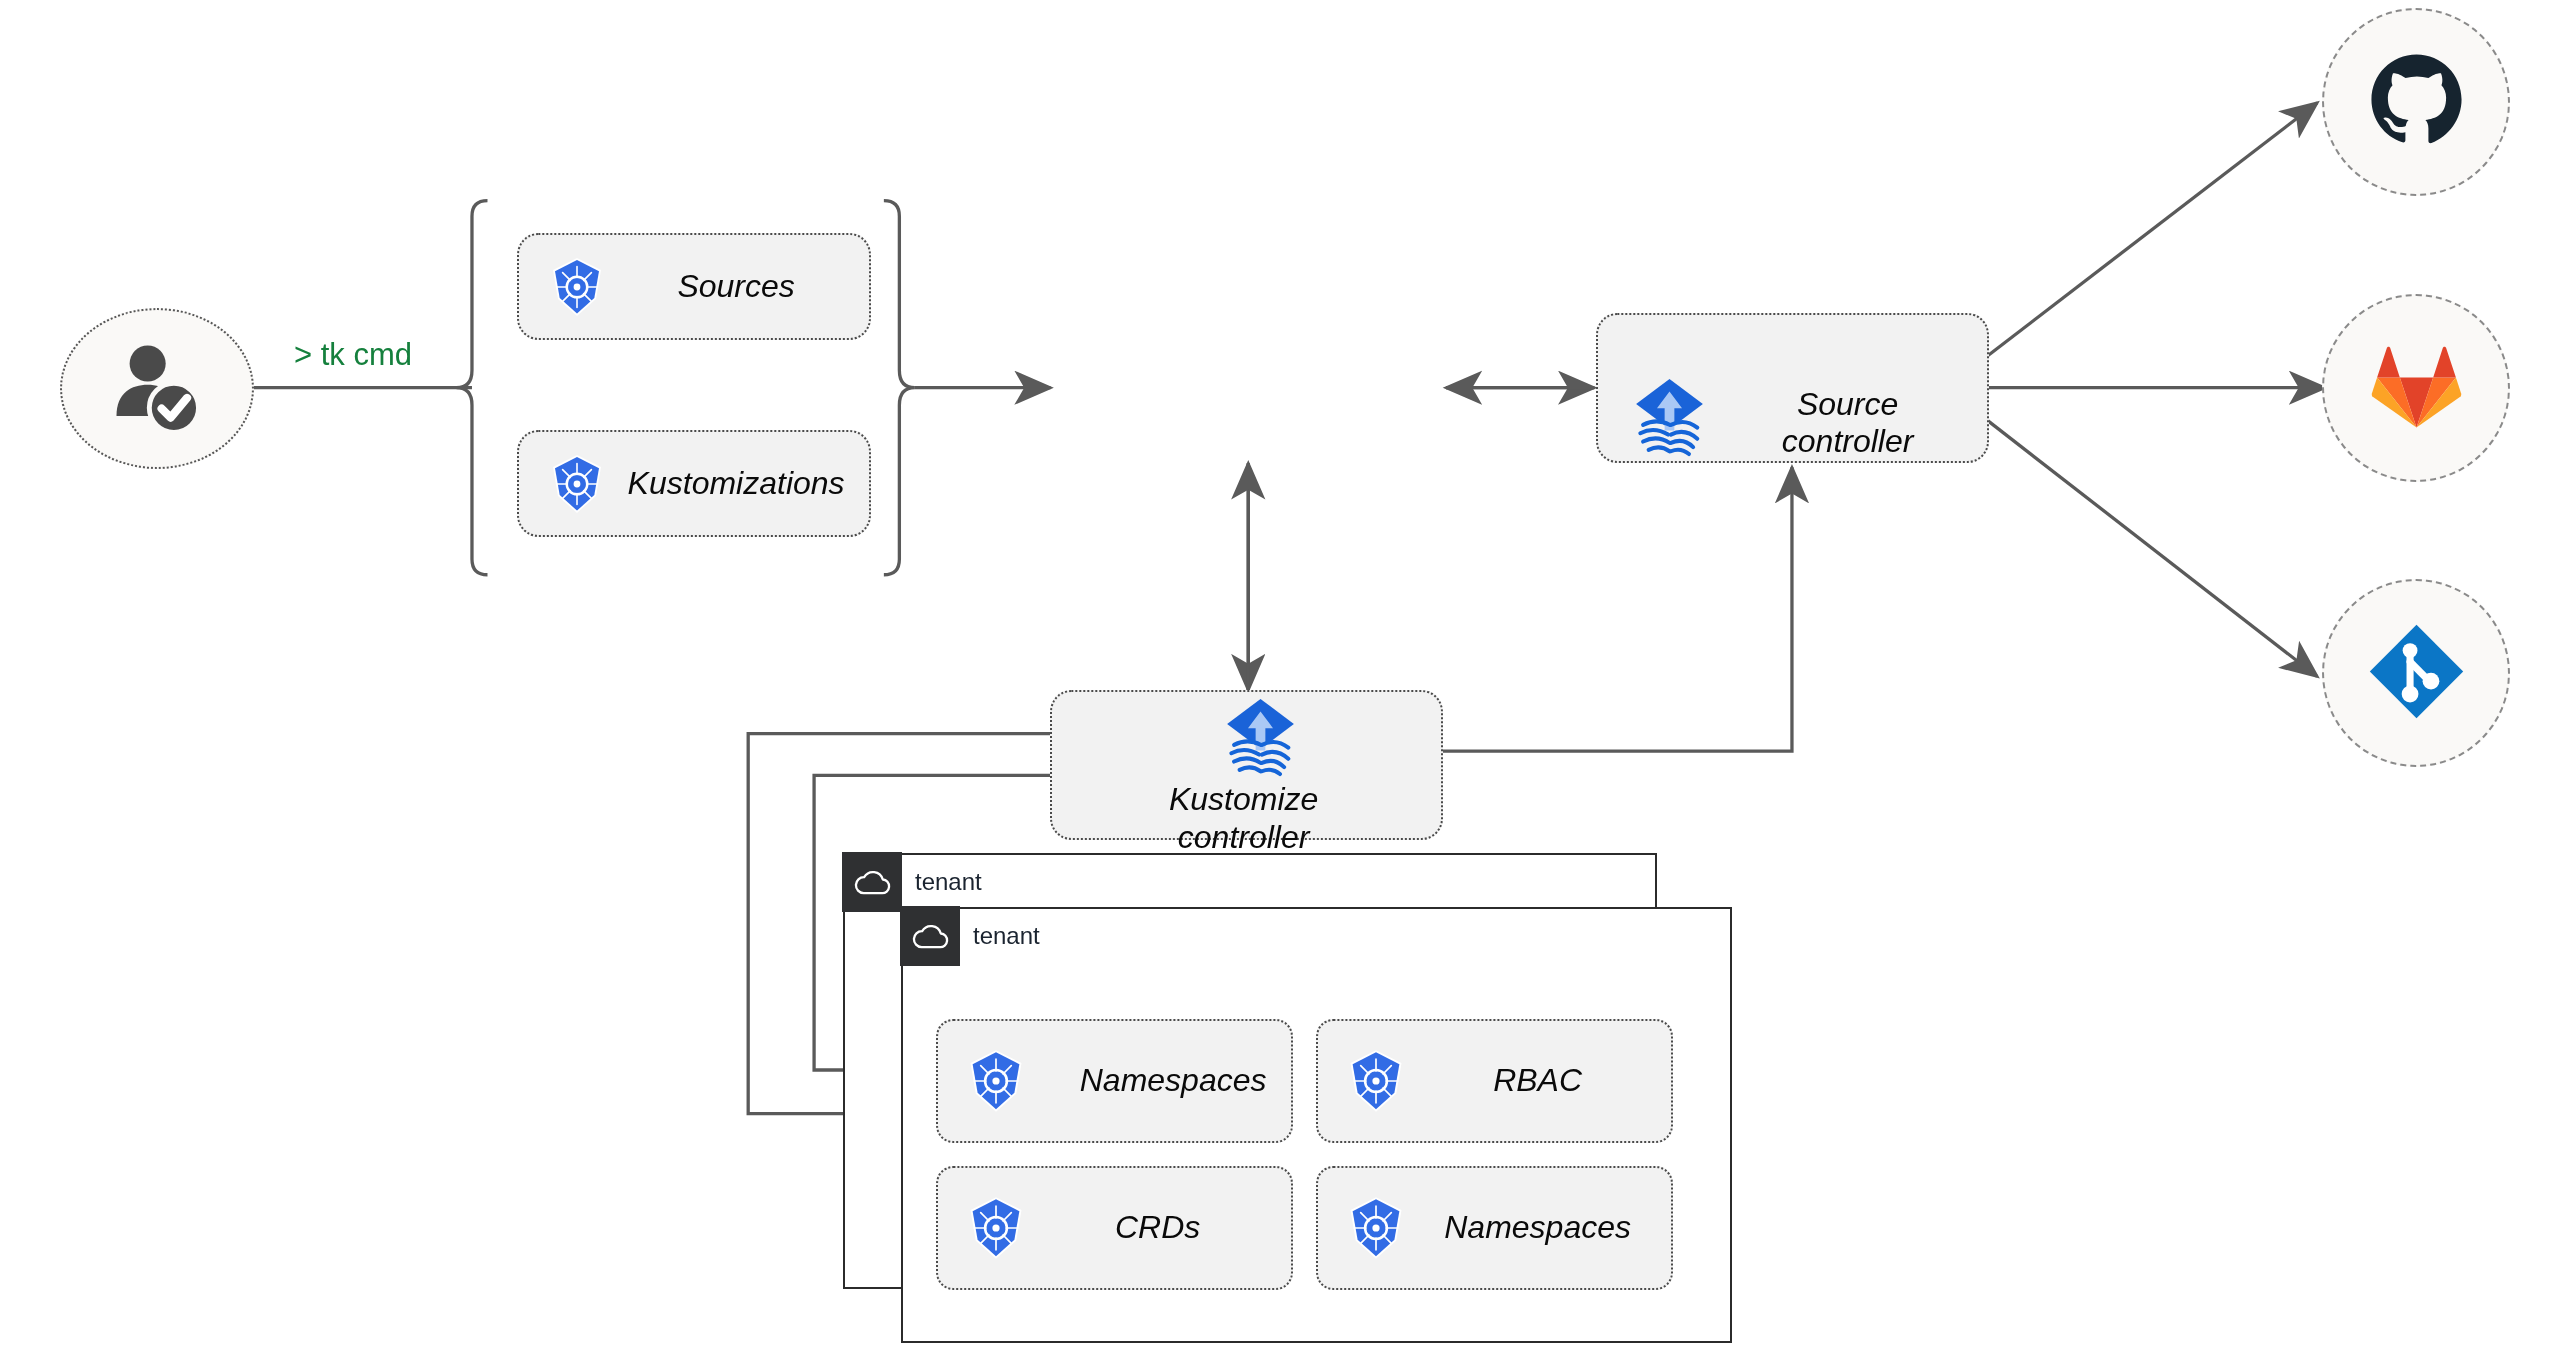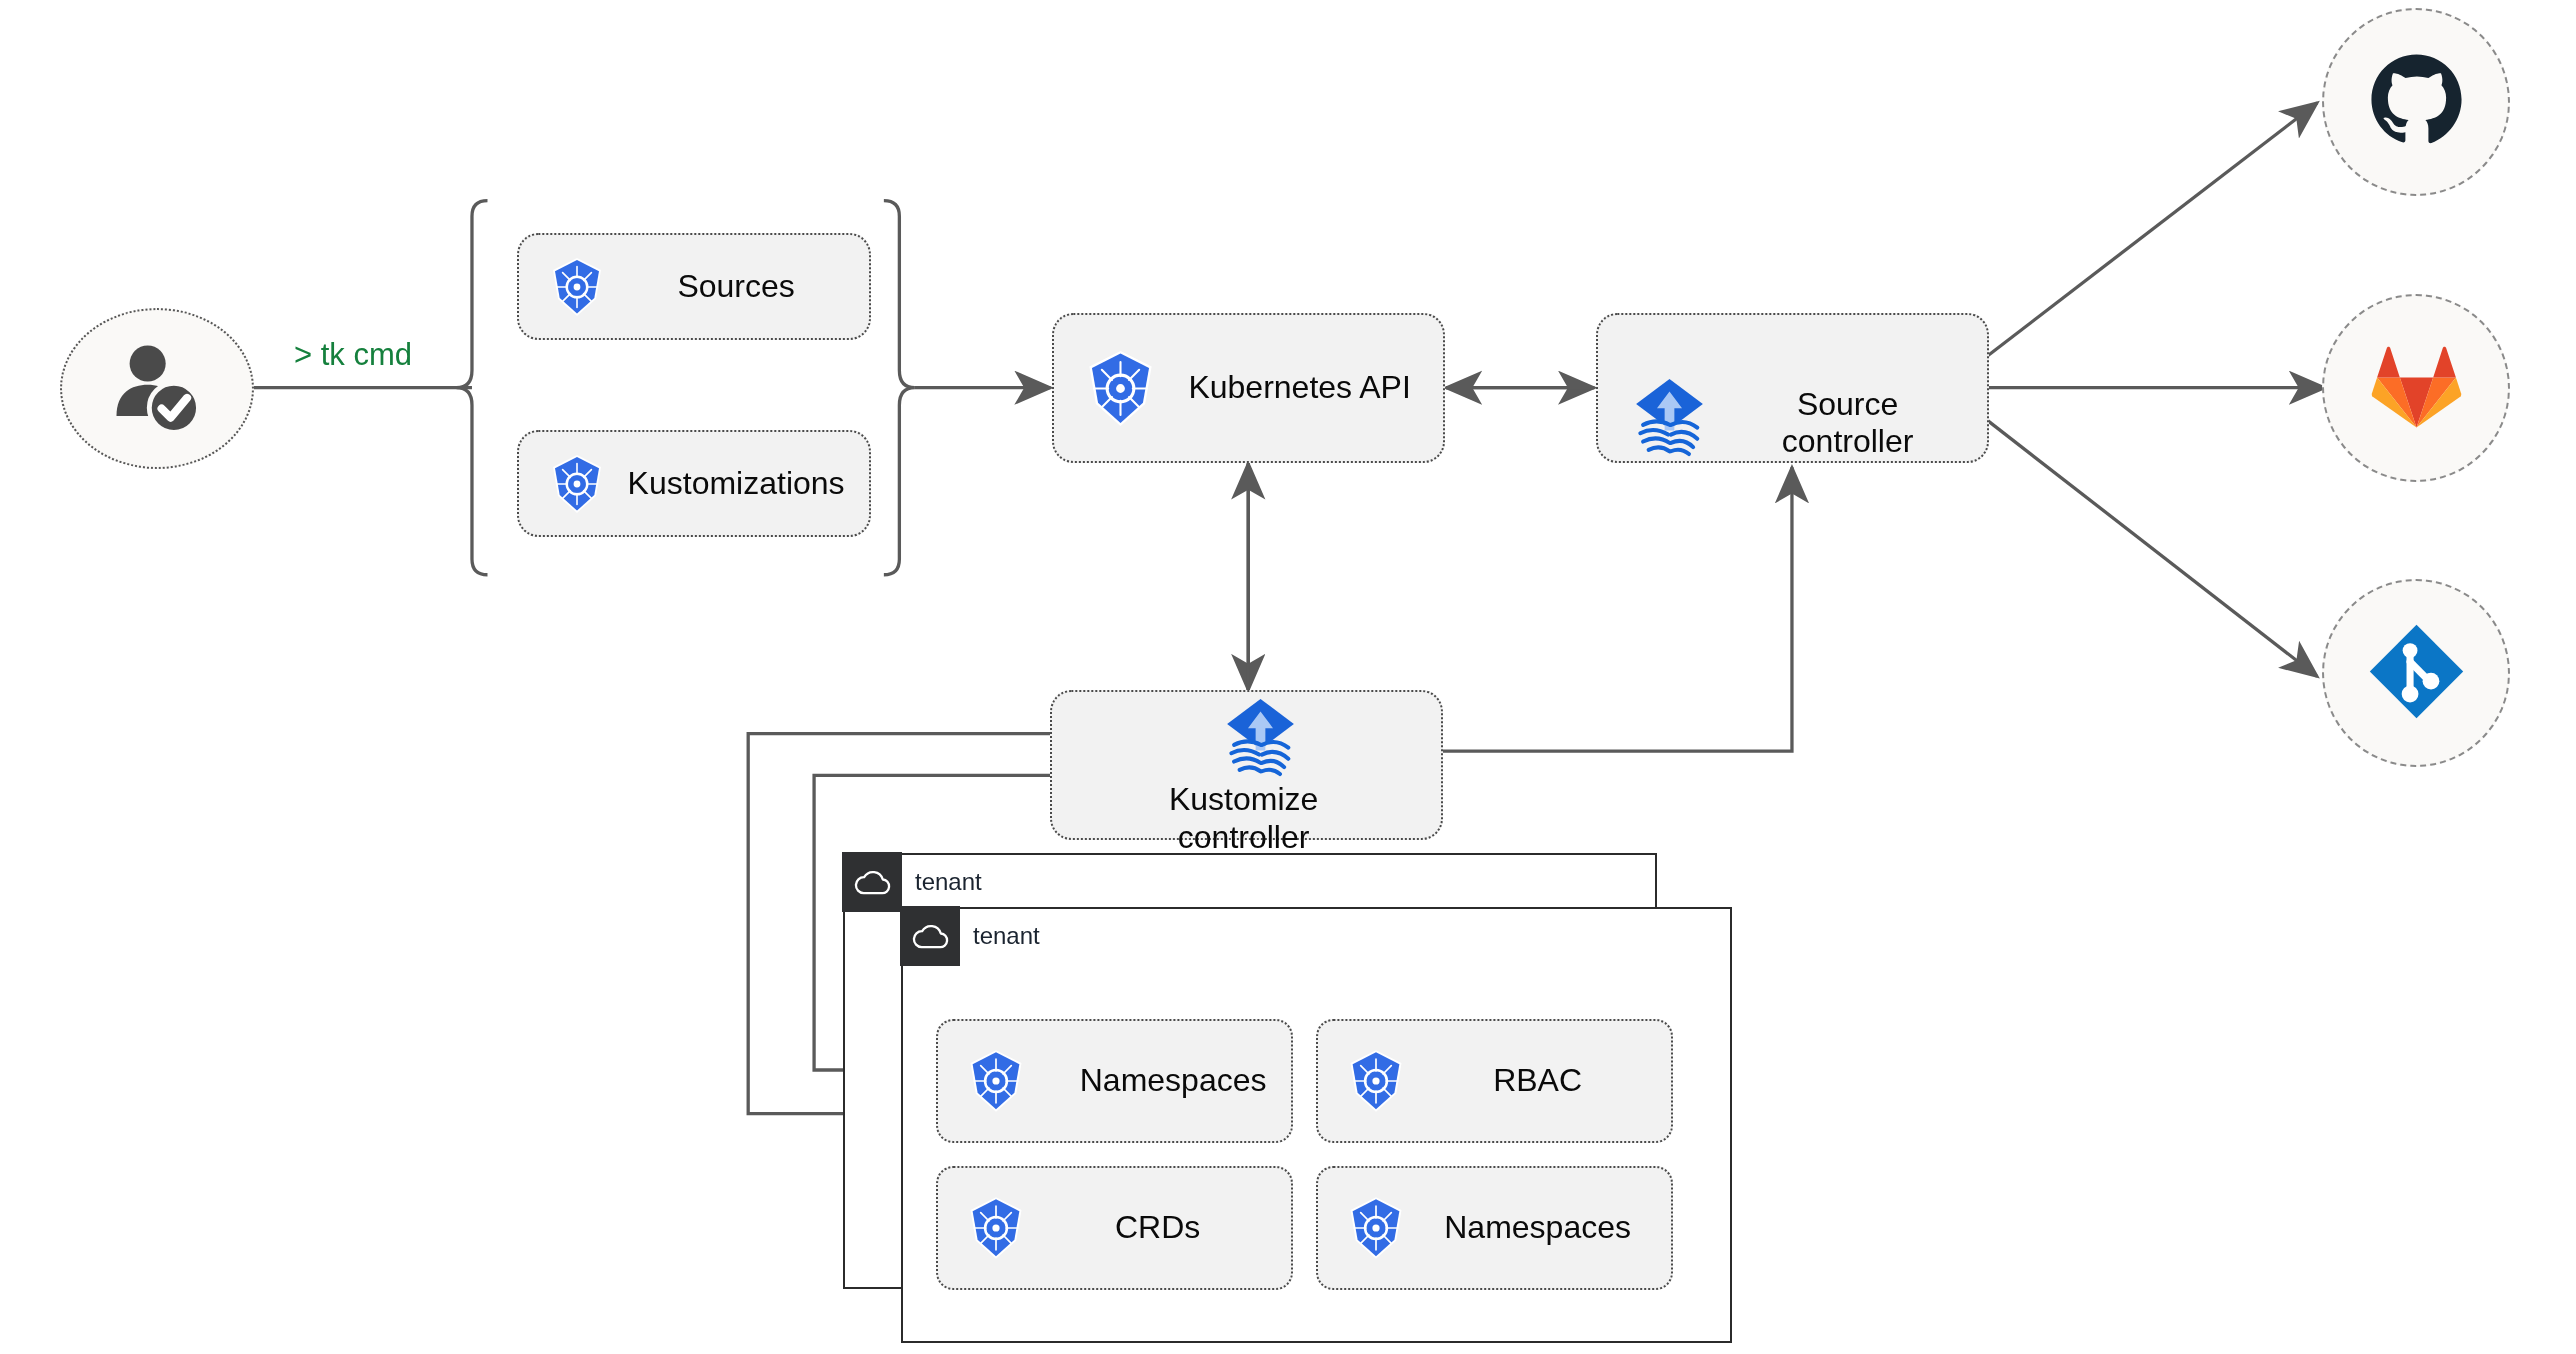--- a/index.html
+++ b/index.html
@@ -7,21 +7,21 @@
   #stage{position:relative;width:2576px;height:1355px;background:#ffffff;overflow:hidden;}
   #wires{position:absolute;left:0;top:0;width:2576px;height:1355px;pointer-events:none;}
 
   
   .card{
     position:absolute;
     background:#f2f2f2;
     border:2.9px dotted #4a4a4a;
     border-radius:21.3px;
     box-sizing:border-box;
-    display:flex;align-items:center;
+    display:flex;align-items:center;font-style:italic;
   }
   .card .lbl{
     color:#0a0a0a;
     font-size:32px;
     line-height:1.18;
     white-space:pre-line;
     text-align:center;
     flex:1;
     padding-right:5.8px;
   }
@@ -150,35 +150,20 @@
           <circle cx="32" cy="32" r="2.6"></circle>
           <path d="M32 11.5 L32 22.5 M32 41.5 L32 52.5 M11.5 32 L22.5 32 M41.5 32 L52.5 32"></path>
           <path d="M17.6 17.6 L25.4 25.4 M38.6 38.6 L46.4 46.4 M46.4 17.6 L38.6 25.4 M25.4 38.6 L17.6 46.4"></path>
           <circle cx="32" cy="32" r="10.3" fill="none" stroke-width="2.4"></circle>
         </g>
       </svg>
     </span>
     <span class="lbl">Kustomizations</span>
   </div>
 
-  <div class="card" style="left:1052px;top:313px;width:393px;height:150px;">
-    <span class="ico" style="margin-left:25px;">
-      <svg width="83" height="83" viewBox="0 0 64 64">
-        <path d="M32 3 L56 15 L51 44 L32 61 L13 44 L8 15 Z" fill="#ffffff"></path>
-        <path d="M32 5 L54 16.2 L49.3 43 L32 58.6 L14.7 43 L10 16.2 Z" fill="#326ce5"></path>
-        <g fill="#ffffff" stroke="#ffffff" stroke-width="1.6" stroke-linecap="round">
-          <circle cx="32" cy="32" r="2.6"></circle>
-          <path d="M32 11.5 L32 22.5 M32 41.5 L32 52.5 M11.5 32 L22.5 32 M41.5 32 L52.5 32"></path>
-          <path d="M17.6 17.6 L25.4 25.4 M38.6 38.6 L46.4 46.4 M46.4 17.6 L38.6 25.4 M25.4 38.6 L17.6 46.4"></path>
-          <circle cx="32" cy="32" r="10.3" fill="none" stroke-width="2.4"></circle>
-        </g>
-      </svg>
-    </span>
-    <span class="lbl">Kubernetes API</span>
-  </div>
 
   <div class="card" style="left:1596px;top:313px;width:393px;height:150px;align-items:flex-end;">
     <span class="ico" style="margin-left:27px;">
       <svg width="89" height="89" viewBox="0 0 64 64">
         <path d="M32 5 L56 23 L32 41 L8 23 Z" fill="#1a63d8"></path>
         <path d="M32 14 L41 26 L35.5 26 L35.5 42 L28.5 42 L28.5 26 L23 26 Z" fill="#aac8f5"></path>
         <g stroke="#1565d8" stroke-width="2.9" fill="none" stroke-linecap="round">
           <path d="M13 38 q10 -5 19 0"></path>
           <path d="M33 38 q10 -5 19 2"></path>
           <path d="M11 44 q10 -5 20 1"></path>

